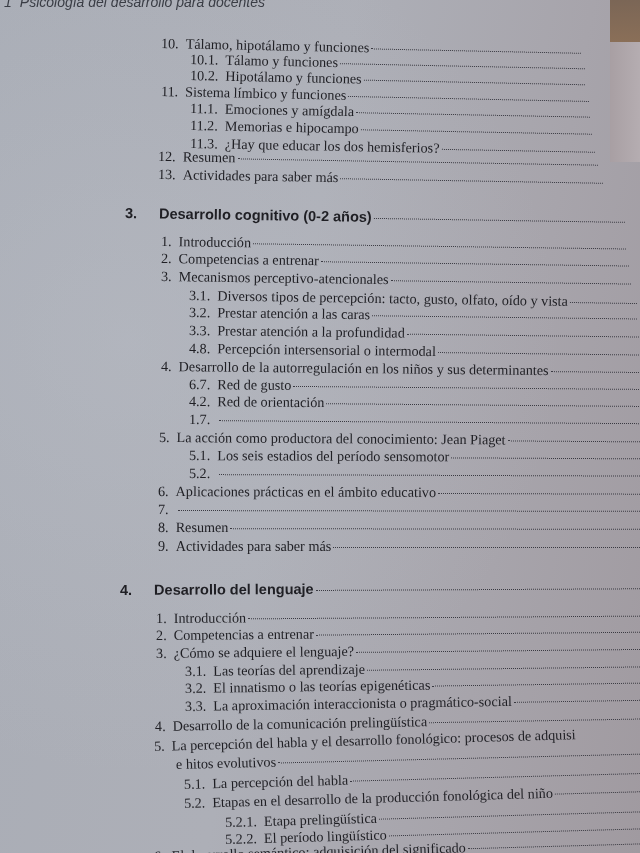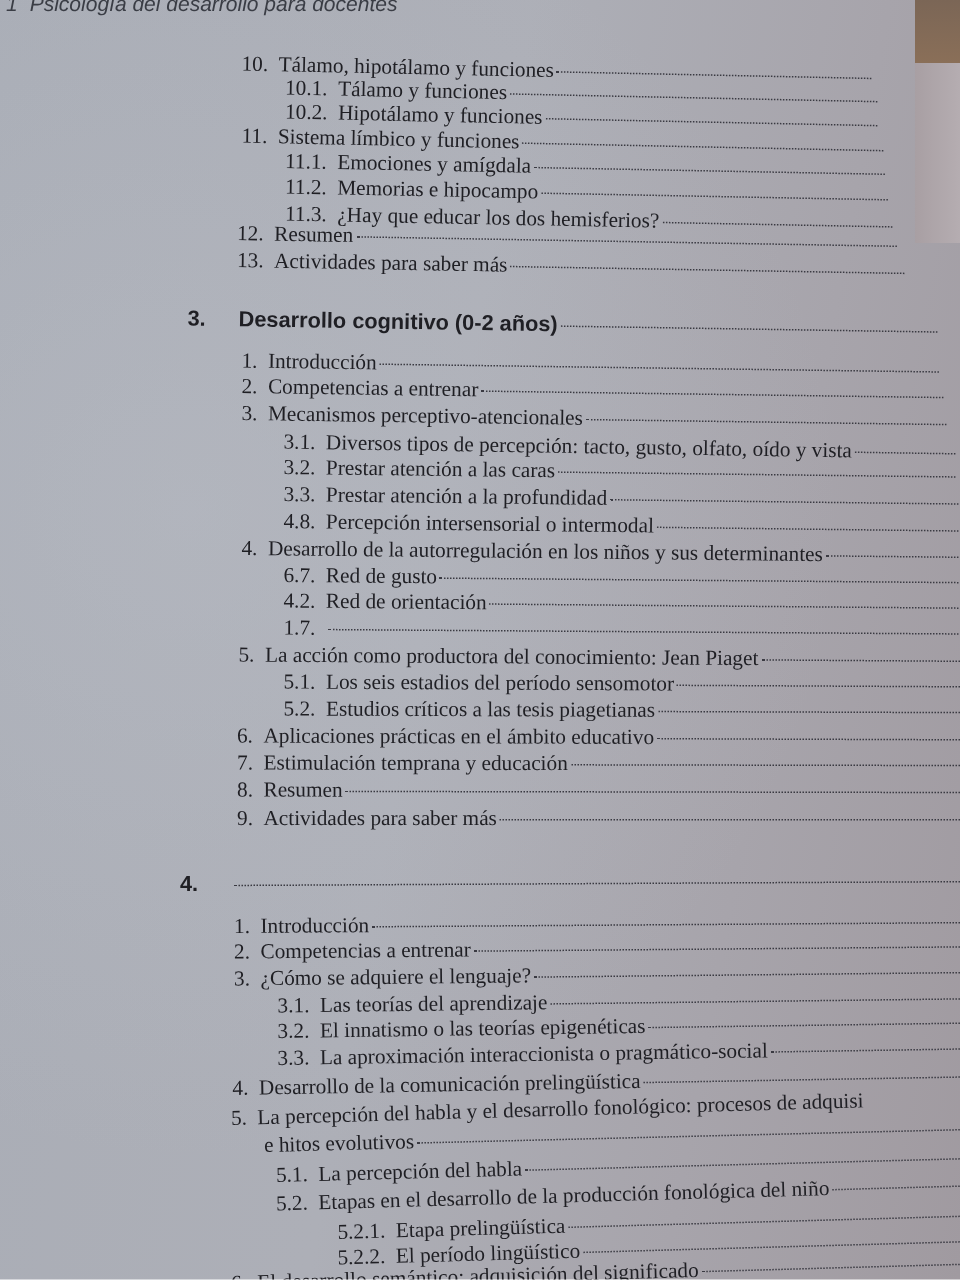--- a/index.html
+++ b/index.html
@@ -203,46 +203,45 @@
       <span>La acción como productora del conocimiento: Jean Piaget</span>
       <span class="leader"></span>
   </div>
   <div class="line" style="left:189px; top:447px; width:451px; transform:rotate(0.3deg);">
     <span class="num">5.1.</span>
       <span>Los seis estadios del período sensomotor</span>
       <span class="leader"></span>
   </div>
   <div class="line" style="left:189px; top:465px; width:451px; transform:rotate(0.2deg);">
     <span class="num">5.2.</span>
-      <span>Estudios críticos a las tesis piagetianas</span>
       <span class="leader"></span>
   </div>
   <div class="line" style="left:158px; top:483px; width:482px; transform:rotate(0.2deg);">
     <span class="num">6.</span>
       <span>Aplicaciones prácticas en el ámbito educativo</span>
       <span class="leader"></span>
   </div>
   <div class="line" style="left:158px; top:501px; width:482px; transform:rotate(0.1deg);">
     <span class="num">7.</span>
-      <span>Estimulación temprana y educación</span>
       <span class="leader"></span>
   </div>
   <div class="line" style="left:158px; top:519px; width:482px; transform:rotate(0.1deg);">
     <span class="num">8.</span>
       <span>Resumen</span>
       <span class="leader"></span>
   </div>
   <div class="line" style="left:158px; top:538px; width:482px; transform:rotate(0deg);">
     <span class="num">9.</span>
       <span>Actividades para saber más</span>
       <span class="leader"></span>
   </div>
 
   <div class="line chapter" style="left:120px; top:582px; width:520px; transform:rotate(-0.3deg);">
     <span class="num">4.</span>
+      <span>Desarrollo del lenguaje</span>
       <span class="leader"></span>
   </div>
 
   <div class="line" style="left:156px; top:610px; width:484px; transform:rotate(-0.4deg);">
     <span class="num">1.</span>
       <span>Introducción</span>
       <span class="leader"></span>
   </div>
   <div class="line" style="left:156px; top:627px; width:484px; transform:rotate(-0.5deg);">
     <span class="num">2.</span>

